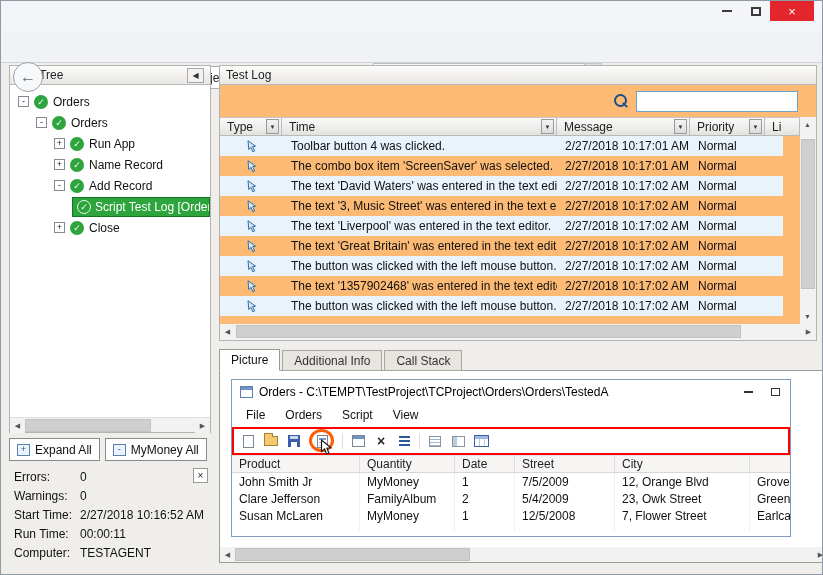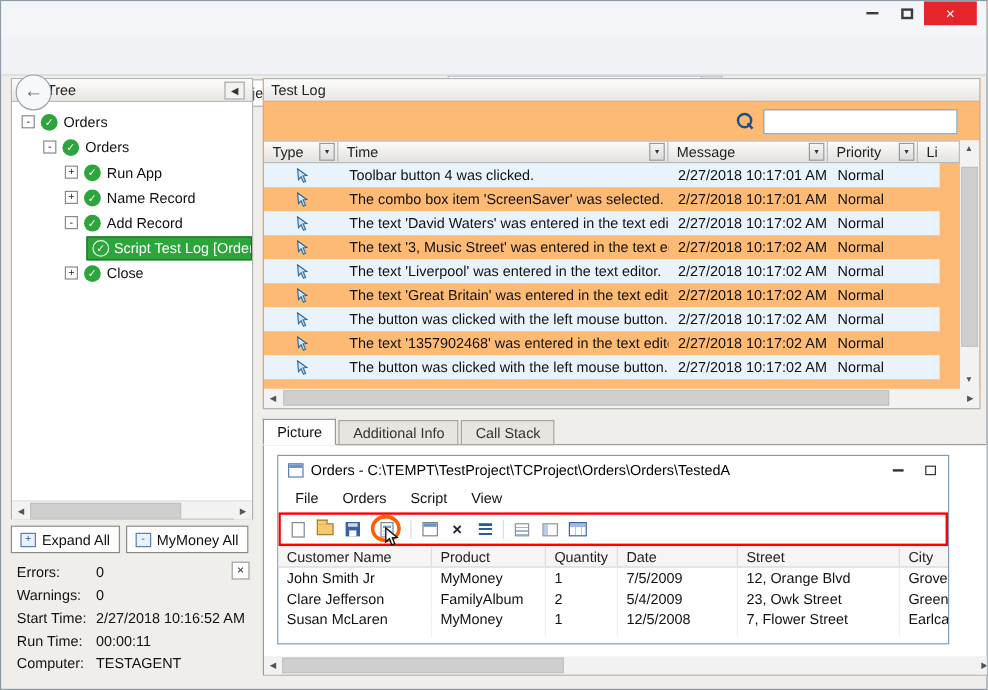--- a/index.html
+++ b/index.html
@@ -478,21 +478,20 @@
             <i class="sh-list"></i>
           </span>
         <span class="ti">
             <i class="sh-details"></i>
           </span>
         <span class="ti">
             <i class="sh-grid"></i>
           </span>
       </div>
       <div class="ogrid" id="o-grid-head">
-        <span>Customer Name</span>
         <span>Product</span>
         <span>Quantity</span>
         <span>Date</span>
         <span>Street</span>
         <span>City</span>
       </div>
       <div class="orow ogrid">
         <span>John Smith Jr</span>
         <span>MyMoney</span>
         <span>1</span>

